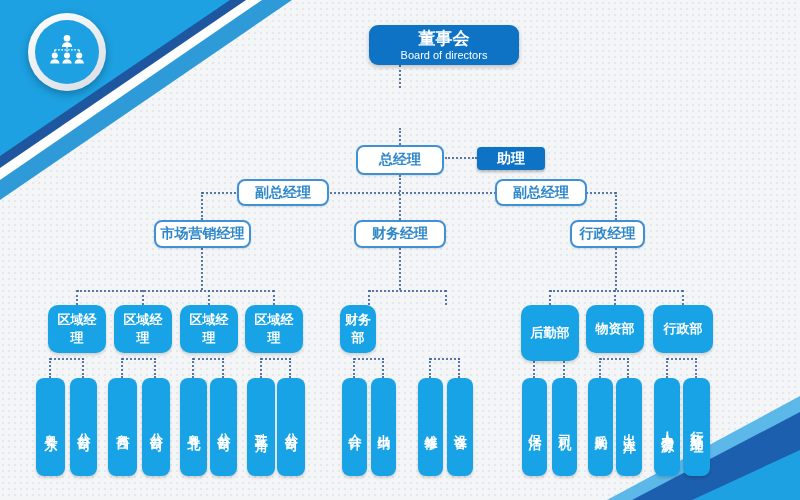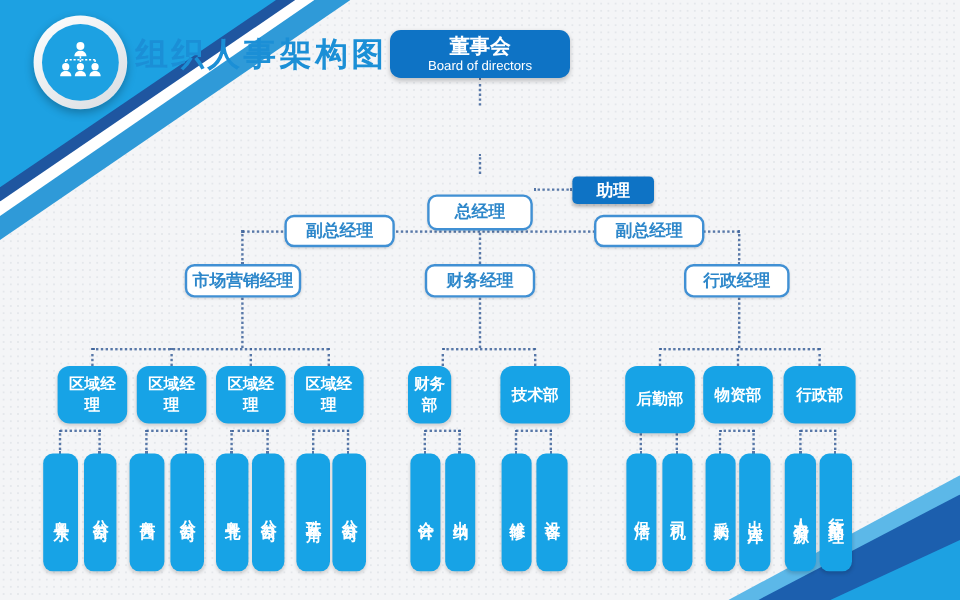--- a/index.html
+++ b/index.html
@@ -28,21 +28,21 @@
   .badge{position:absolute;left:28px;top:13px;width:78px;height:78px;border-radius:50%;
     background:linear-gradient(145deg,#ffffff,#d8dce1);box-shadow:0 3px 8px rgba(0,0,0,.28);}
   .badge-inner{position:absolute;left:7px;top:7px;width:64px;height:64px;border-radius:50%;
     background:#1da1e2;display:flex;align-items:center;justify-content:center;}
   .page-title{position:absolute;left:113px;top:27px;font-size:27px;font-weight:bold;
     color:#1b8fd6;letter-spacing:3px;white-space:nowrap;}
   
   .box{position:absolute;display:flex;align-items:center;justify-content:center;
     box-sizing:border-box;text-align:center;}
   .solid-dark{background:#0e73c5;color:#fff;border-radius:9px;flex-direction:column;
-    box-shadow:0 2px 4px rgba(0,0,0,.22);}
+    box-shadow:0 2px 4px rgba(0,0,0,.22);margin-left:44px;}
   .solid-dark .zh{font-size:17px;font-weight:bold;line-height:1.15;}
   .solid-dark .en{font-size:11px;line-height:1.1;}
   .outline{background:#ffffff;border:2px solid #4090d4;border-radius:8px;color:#2d87ca;
     font-weight:bold;font-size:14px;box-shadow:0 1px 2px rgba(0,0,0,.10);}
   .chip{background:#0e73c5;color:#fff;border-radius:4px;font-weight:bold;font-size:14px;
     box-shadow:0 2px 3px rgba(0,0,0,.25);}
   .dept{background:#17a3e6;color:#fff;border-radius:10px;font-weight:bold;font-size:13px;
     line-height:1.4;padding:0 4px;box-shadow:0 2px 3px rgba(0,0,0,.15);}
   .vbox{background:#17a3e6;color:#fff;border-radius:8px;font-weight:bold;font-size:13px;
     writing-mode:vertical-rl;text-orientation:upright;letter-spacing:3px;
@@ -82,21 +82,20 @@
         <g stroke="#ffffff" stroke-width="1.8" fill="none" stroke-dasharray="2.5 2">
           <path d="M32 25 v4"></path>
             <path d="M15 29 h34"></path>
           <path d="M15 29 v3.5"></path>
             <path d="M32 29 v3.5"></path>
             <path d="M49 29 v3.5"></path>
         </g>
       </svg>
     </div>
   </div>
-  <div class="page-title">组织人事架构图</div>
 
   <div>
     <div class="vline" style="left:399px;top:65px;height:23px"></div>
     <div class="vline" style="left:399px;top:128px;height:17px"></div>
     <div class="hline" style="left:445px;top:157px;width:32px"></div>
     <div class="vline" style="left:399px;top:175px;height:45px"></div>
     <div class="hline" style="left:202px;top:192px;width:414px"></div>
     <div class="vline" style="left:201px;top:192px;height:28px"></div>
     <div class="vline" style="left:615px;top:192px;height:28px"></div>
     <div class="vline" style="left:201px;top:248px;height:42px"></div>
@@ -142,36 +141,35 @@
     <div class="hline" style="left:667px;top:358px;width:30px"></div>
     <div class="vline" style="left:666px;top:358px;height:20px"></div>
     <div class="vline" style="left:695px;top:358px;height:20px"></div>
   </div>
 
   <div class="box solid-dark" style="left:325px;top:25px;width:150px;height:40px">
     <div class="zh">董事会</div>
     <div class="en">Board of directors</div>
   </div>
 
-  <div class="box outline" style="left:356px;top:162px;width:88px;height:30px">总经理</div>
+  <div class="box outline" style="left:356px;top:145px;width:88px;height:30px">总经理</div>
   <div class="box chip" style="left:477px;top:147px;width:68px;height:23px">助理</div>
 
   <div class="box outline" style="left:237px;top:179px;width:92px;height:27px">副总经理</div>
   <div class="box outline" style="left:495px;top:179px;width:92px;height:27px">副总经理</div>
 
   <div class="box outline" style="left:154px;top:220px;width:97px;height:28px">市场营销经理</div>
   <div class="box outline" style="left:354px;top:220px;width:92px;height:28px">财务经理</div>
-  <div class="box outline" style="left:570px;top:220px;width:88px;height:28px">行政经理</div>
+  <div class="box outline" style="left:570px;top:220px;width:75px;height:28px">行政经理</div>
 
   <div class="box dept" style="left:48px;top:305px;width:58px;height:48px">区域经理</div>
   <div class="box dept" style="left:114px;top:305px;width:58px;height:48px">区域经理</div>
   <div class="box dept" style="left:180px;top:305px;width:58px;height:48px">区域经理</div>
   <div class="box dept" style="left:245px;top:305px;width:58px;height:48px">区域经理</div>
   <div class="box dept" style="left:340px;top:305px;width:36px;height:48px">财务部</div>
-  <div class="box dept" style="left:417px;top:305px;width:58px;height:48px">技术部</div>
   <div class="box dept" style="left:521px;top:305px;width:58px;height:56px">后勤部</div>
   <div class="box dept" style="left:586px;top:305px;width:58px;height:48px">物资部</div>
   <div class="box dept" style="left:653px;top:305px;width:60px;height:48px">行政部</div>
 
   <div class="box vbox" style="left:36px;top:378px;width:29px;height:98px">粤东</div>
   <div class="box vbox" style="left:70px;top:378px;width:27px;height:98px">分公司</div>
   <div class="box vbox" style="left:108px;top:378px;width:29px;height:98px">粤西</div>
   <div class="box vbox" style="left:142px;top:378px;width:28px;height:98px">分公司</div>
   <div class="box vbox" style="left:180px;top:378px;width:27px;height:98px">粤北</div>
   <div class="box vbox" style="left:210px;top:378px;width:27px;height:98px">分公司</div>

